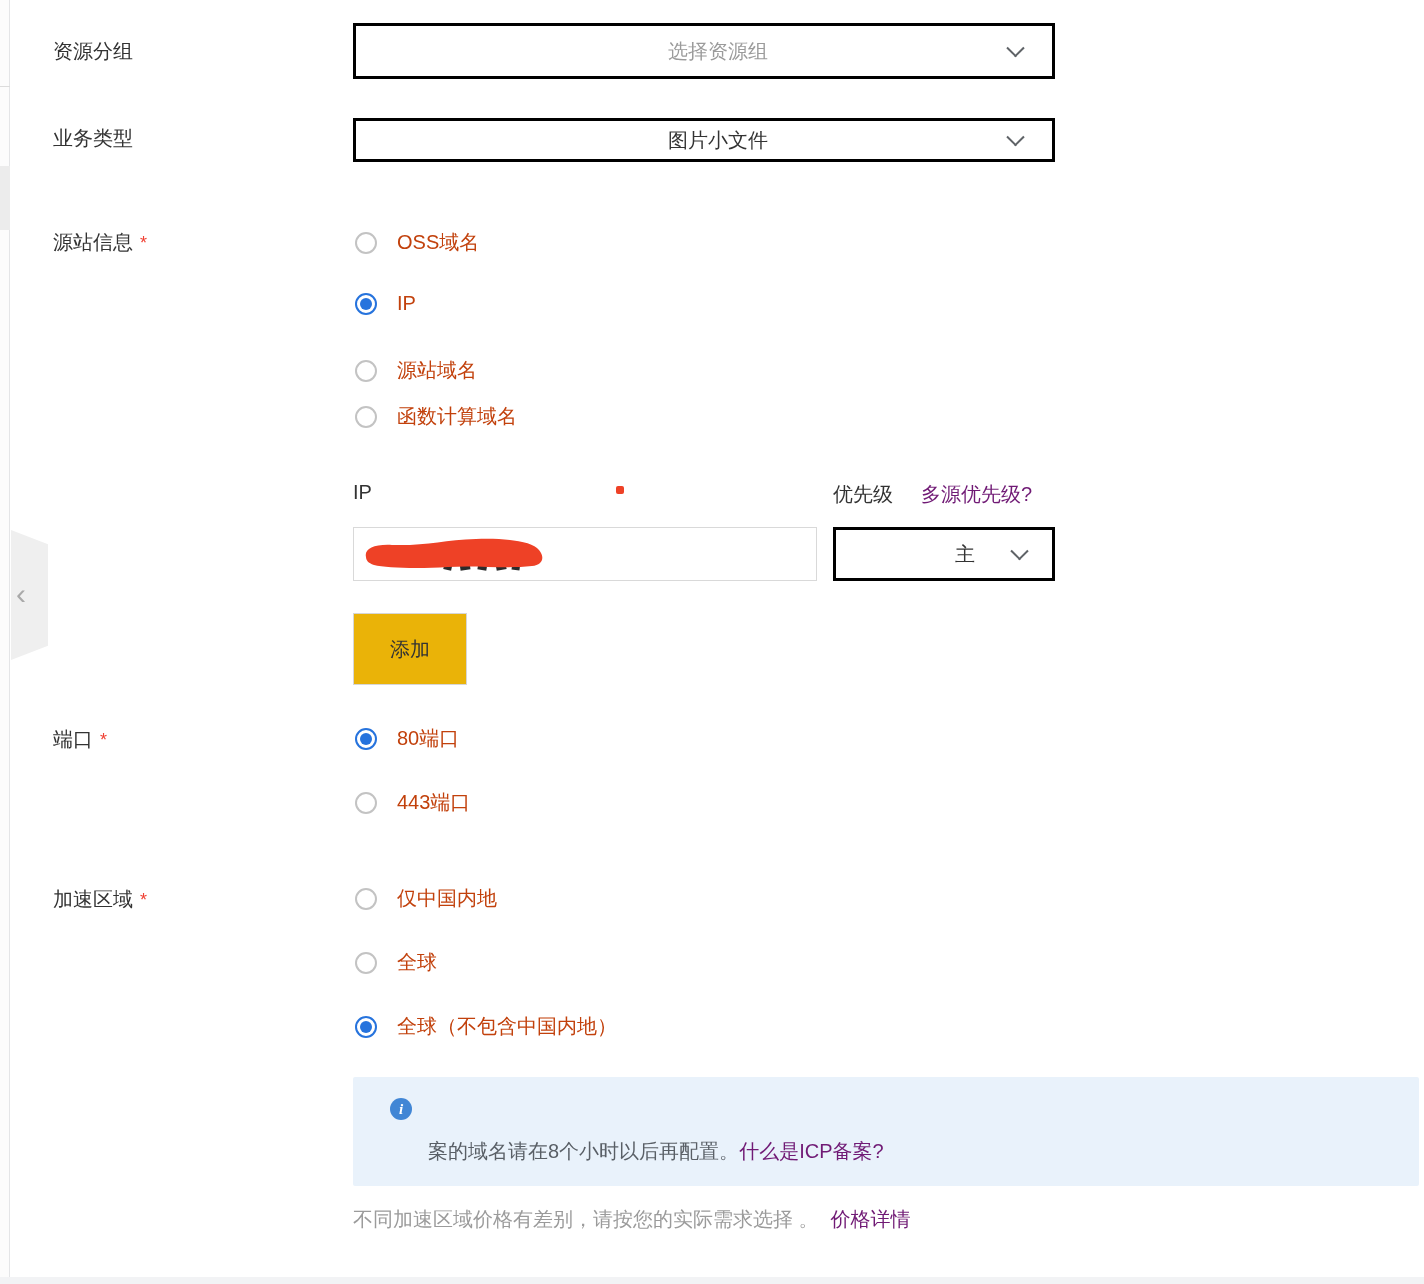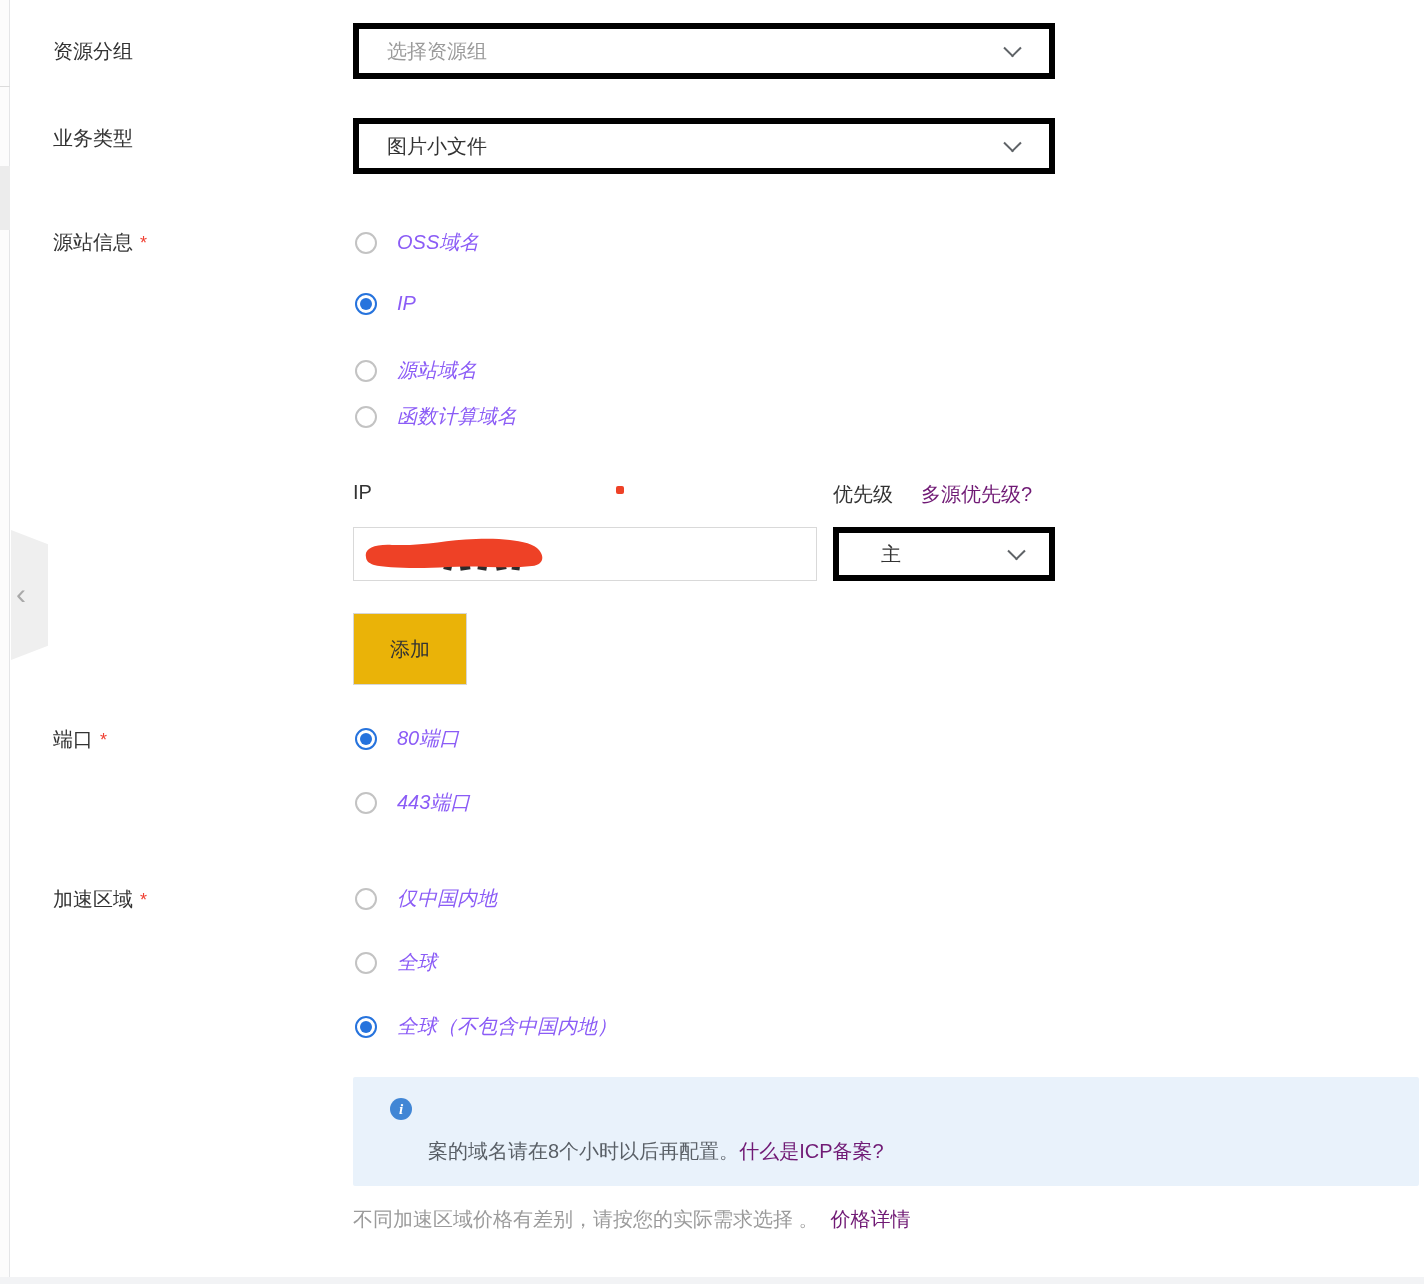--- a/index.html
+++ b/index.html
@@ -14,30 +14,30 @@
   .bottom-strip { position:absolute; left:0; top:1277px; width:1424px; height:7px; background:#f2f3f5; }
 
   
   .collapse-tab { position:absolute; left:11px; top:530px; width:37px; height:130px; background:#efefef;
     clip-path:polygon(0 0,100% 11%,100% 89%,0 100%); cursor:pointer; }
   .collapse-tab .chev { position:absolute; left:5px; top:50%; transform:translateY(-54%); font-size:30px; color:#a9a9a9; font-weight:400; }
 
   .label { position:absolute; left:53px; font-size:20px; color:#333; }
   .req { color:#f04134; margin-left:7px; font-size:18px; }
 
-  .select { position:absolute; background:#fff; border:6px solid #000000; display:flex; align-items:center; cursor:pointer; }
+  .select { position:absolute; background:#fff; border:3px solid #000000; display:flex; align-items:center; cursor:pointer;justify-content:center; }
   .select .sel-text { padding-left:28px; font-size:20px; color:#333; }
   .select .sel-text.placeholder { color:#9b9b9b; }
   .chevron { position:absolute; right:30px; top:50%; width:13px; height:13px; border-right:2px solid #5f6367; border-bottom:2px solid #5f6367; transform:translateY(-72%) rotate(45deg); }
 
   .radio-row { position:absolute; display:flex; align-items:center; cursor:pointer; }
   .radio { width:22px; height:22px; border-radius:50%; border:2px solid #c3c3c3; background:#fff; position:relative; flex:0 0 auto; }
   .radio.on { border-color:#2673dd; }
   .radio.on::after { content:""; position:absolute; left:50%; top:50%; width:12px; height:12px; margin:-6px 0 0 -6px; border-radius:50%; background:#2673dd; }
-  .radio-row .r-label { margin-left:20px; font-size:20px; color:#8b5cf6;font-style:italic; }
+  .radio-row .r-label { margin-left:20px; font-size:20px; color:#c2410c; }
 
   .sub-label { position:absolute; font-size:20px; color:#333; }
   .red-dot { position:absolute; left:616px; top:486px; width:8px; height:8px; border-radius:2px; background:#ee4126; }
   .link { color:#701a75; text-decoration:none; cursor:pointer; }
 
   .text-input { position:absolute; left:353px; top:527px; width:464px; height:54px; border:1px solid #d9d9d9; background:#fff; }
   .scribble { position:absolute; left:2px; top:8px; }
 
   .add-btn { position:absolute; left:353px; top:613px; width:114px; height:72px; background:#eab308; border:1px solid #d6d6d6; font-size:20px; color:#333; cursor:pointer; font-family:inherit; }
   .annotation { position:absolute; left:477px; top:617px; font-size:34px; color:#f0452f; white-space:nowrap; }
@@ -63,21 +63,21 @@
     <span class="chev">‹</span>
   </div>
 
   <div class="label" style="top:38px;">资源分组</div>
   <div class="select" style="left:353px; top:23px; width:702px; height:56px;">
     <span class="sel-text placeholder">选择资源组</span>
     <span class="chevron"></span>
   </div>
 
   <div class="label" style="top:125px;font-family:Liberation Mono, monospace;">业务类型</div>
-  <div class="select" style="left:353px; top:118px; width:702px; height:56px;">
+  <div class="select" style="left:353px; top:118px; width:702px; height:44px;">
     <span class="sel-text">图片小文件</span>
     <span class="chevron"></span>
   </div>
 
   <div class="label" style="top:229px;">
     <span>源站信息</span><span class="req">*</span>
   </div>
   <div class="radio-row" style="left:355px; top:229px;">
     <span class="radio"></span>
     <span class="r-label">OSS域名</span>

